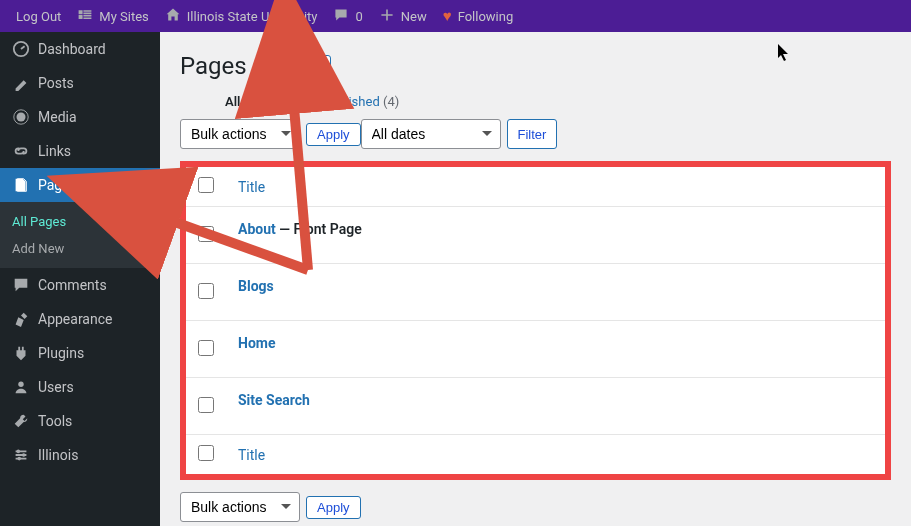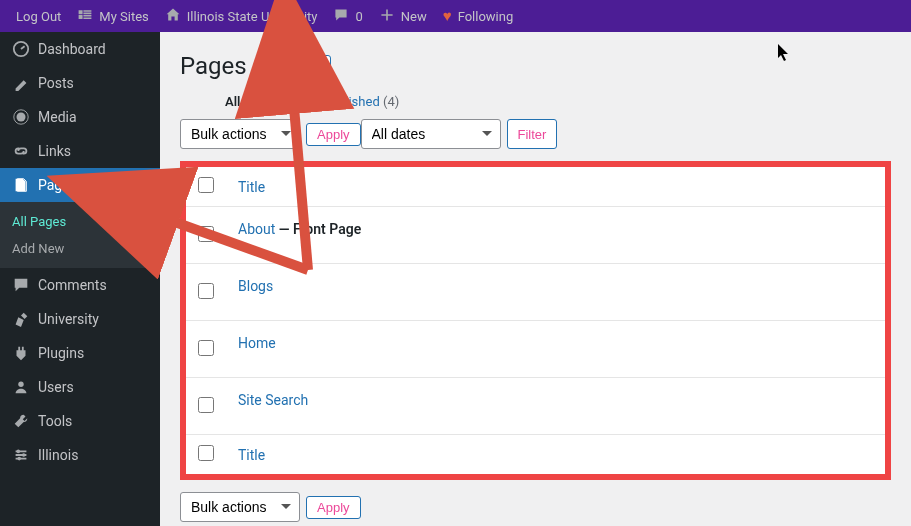--- a/index.html
+++ b/index.html
@@ -19,40 +19,40 @@
   .menu-item.current svg { fill: #fff; }
   .menu-item.current::after { content: ""; position: absolute; right: -8px; top: 50%; transform: translateY(-50%); border: 8px solid transparent; border-right-color: #f0f0f1; }
   .submenu { background: #2c3338; padding: 6px 0; }
   .submenu .sub-item { padding: 6px 12px; font-size: 13px; cursor: pointer; color: #a7aaad; }
   .submenu .sub-item.current { font-weight: 400; color: #5eead4; }
 
   
   .content { position: absolute; top: 32px; left: 160px; right: 0; bottom: 0; background: #f0f0f1; padding: 10px 20px 0 20px; overflow: hidden; }
   .page-title-row { display: flex; align-items: center; gap: 10px; margin-bottom: 14px; margin-top: 10px; }
   h1.page-title { font-size: 24px; font-weight: 400; color: #1d2327; }
-  .btn-outline { border: 1px solid #2271b1; color: #ec4899; background: #fff; border-radius: 3px; padding: 3px 10px; font-size: 13px; cursor: pointer; }
+  .btn-outline { border: 1px solid #2271b1; color: #1d4ed8; background: #fff; border-radius: 3px; padding: 3px 10px; font-size: 13px; cursor: pointer; }
 
   .subsubsub { font-size: 13px; margin-bottom: 10px; }
   .subsubsub .tab { display: inline-block; margin-left: 45px; }
   .subsubsub .sep { color: #999; margin: 0 4px; }
   .subsubsub a { color: #2271b1; text-decoration: none; }
   .subsubsub .current { font-weight: 600; color: #1d2327; }
   .subsubsub .count { color: #646970; }
 
   .tablenav { display: flex; align-items: center; margin-bottom: 12px; }
   .selectwrap { position: relative; display: inline-block; }
   select { appearance: none; -webkit-appearance: none; border: 1px solid #8c8f94; border-radius: 3px; background: #fff; padding: 4px 26px 4px 10px; font-size: 14px; height: 30px; cursor: pointer; }
   .selectwrap::after { content: ""; position: absolute; right: 9px; top: 12px; border: 5px solid transparent; border-top-color: #555; pointer-events: none; }
 
   .list-table { width: 100%; border-collapse: collapse; background: #fff; border: 6px solid #ef4444; }
   .list-table th, .list-table td { text-align: left; padding: 10px 12px; border-bottom: 1px solid #e5e5e5; }
   .list-table thead th { font-weight: 400; }
   .list-table tfoot th { font-weight: 400; border-top: 1px solid #e5e5e5; border-bottom: none; }
   .check-col { width: 30px; }
-  .title-link { color: #2271b1; font-weight: 400; text-decoration: none; font-size: 14px; }
+  .title-link { color: #2271b1; font-weight: 700; text-decoration: none; font-size: 14px; }
   .page-state { color: #1d2327; font-weight: 600; }
   input[type=checkbox] { width: 16px; height: 16px; border: 1px solid #8c8f94; border-radius: 4px; cursor: pointer; }
 
   
   .cursor-pointer { position: absolute; top: 44px; left: 778px; font-size: 16px; color: #000; pointer-events: none; }
 
   
   .arrows { position: absolute; top: 0; left: 0; pointer-events: none; }
 </style>
 </head>
@@ -133,21 +133,21 @@
   <div class="menu-item">
     <svg viewBox="0 0 20 20">
         <path d="M3 3h14v10H8l-4 4v-4H3z"></path>
       </svg>
     <span>Comments</span>
   </div>
   <div class="menu-item">
     <svg viewBox="0 0 20 20">
         <path d="M4 16l3-8 6 3-3 8zM13 3l4 4-3 3-4-4z"></path>
       </svg>
-    <span>University</span>
+    <span>Appearance</span>
   </div>
   <div class="menu-item">
     <svg viewBox="0 0 20 20">
         <path d="M7 3v4H5v6l5 5 5-5V7h-2V3h-2v4H9V3z"></path>
       </svg>
     <span>Plugins</span>
   </div>
   <div class="menu-item">
     <svg viewBox="0 0 20 20">
         <circle cx="10" cy="7" r="3"></circle>

